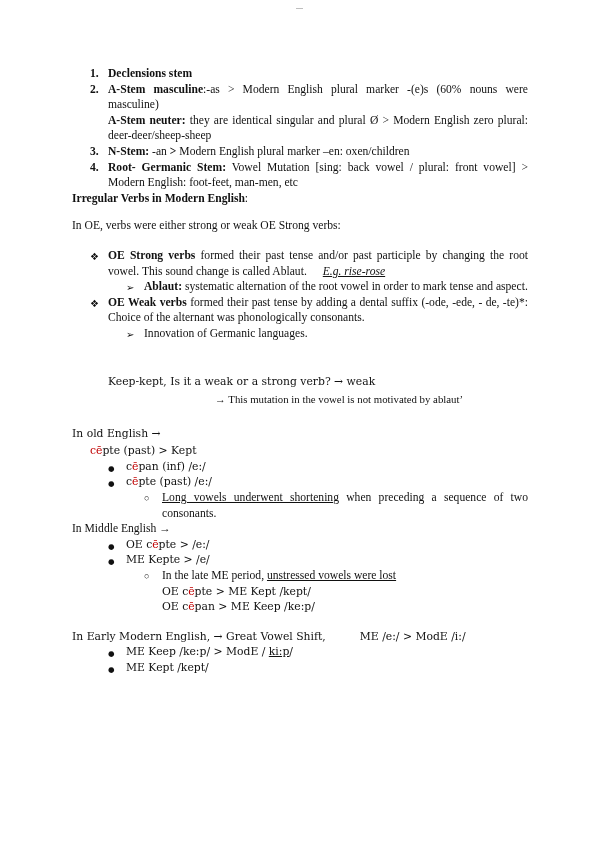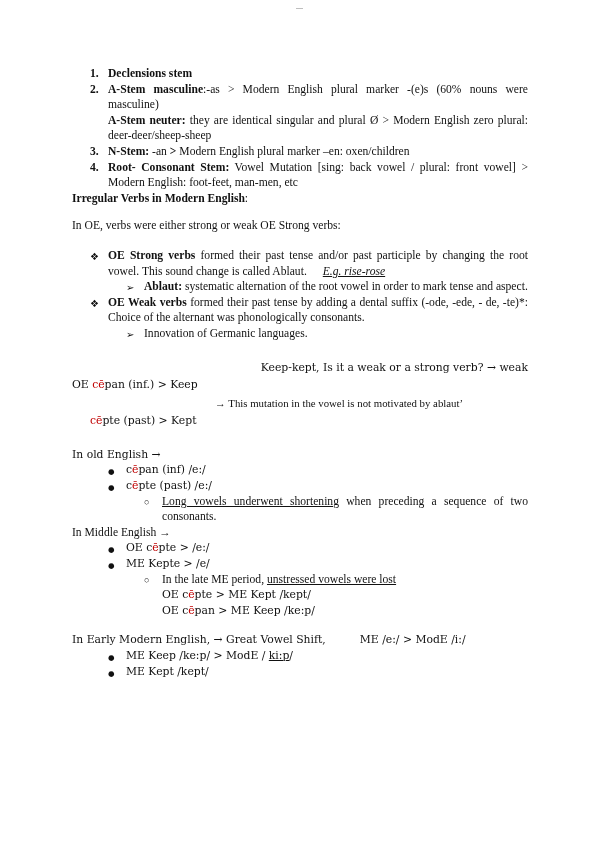--- a/index.html
+++ b/index.html
@@ -24,32 +24,31 @@
 </head>
 <body>
 
 <div class="page">
   <div class="page-header">—</div>
   <div id="doc">
       <div class="line" style="padding-left: 36px;"><span class="marker mk-num" style="left: 18px;">1.</span><span class="b">Declensions stem</span></div>
       <div class="line justify" style="padding-left: 36px;"><span class="marker mk-num" style="left: 18px;">2.</span><span class="b">A-Stem masculine</span><span class="">:-as &gt; Modern English plural marker -(e)s (60% nouns were masculine)</span></div>
       <div class="line justify" style="padding-left: 36px;"><span class="b">A-Stem neuter:</span><span class=""> they are identical singular and plural Ø &gt; Modern English zero plural: deer-deer/sheep-sheep</span></div>
       <div class="line" style="padding-left: 36px;"><span class="marker mk-num" style="left: 18px;">3.</span><span class="b">N-Stem:</span><span class=""> -an </span><span class="b">&gt;</span><span class=""> Modern English plural marker –en: oxen/children</span></div>
-      <div class="line justify" style="padding-left: 36px;"><span class="marker mk-num" style="left: 18px;">4.</span><span class="b">Root- Consonant Stem:</span><span class=""> Vowel Mutation [sing: back vowel / plural: front vowel] &gt; Modern English: foot-feet, man-men, etc</span></div>
+      <div class="line justify" style="padding-left: 36px;"><span class="marker mk-num" style="left: 18px;">4.</span><span class="b">Root- Germanic Stem:</span><span class=""> Vowel Mutation [sing: back vowel / plural: front vowel] &gt; Modern English: foot-feet, man-men, etc</span></div>
       <div class="line" style="padding-left: 0px; "><span class="b">Irregular Verbs in Modern English</span><span class="">:</span></div>
       <div class="line" style="padding-left: 0px; margin-top: 12px;"><span class="">In OE, verbs were either strong or weak OE Strong verbs:</span></div>
       <div class="line justify" style="padding-left: 36px; margin-top: 14px;"><span class="marker mk-diamond" style="left: 18px;">❖</span><span class="b">OE Strong verbs </span><span class="">formed their past tense and/or past participle by changing the root vowel. This sound change is called Ablaut.</span><span class="i" style="padding-left: 16px; text-decoration: underline;">E.g. rise-rose</span></div>
       <div class="line justify" style="padding-left: 72px;"><span class="marker mk-arrow" style="left: 54px;">➢</span><span class="b">Ablaut:</span><span class=""> systematic alternation of the root vowel in order to mark tense and aspect.</span></div>
       <div class="line justify" style="padding-left: 36px;"><span class="marker mk-diamond" style="left: 18px;">❖</span><span class="b">OE Weak verbs </span><span class="">formed their past tense by adding a dental suffix (-ode, -ede, - de, -te)*: Choice of the alternant was phonologically consonants.</span></div>
       <div class="line" style="padding-left: 72px;"><span class="marker mk-arrow" style="left: 54px;">➢</span><span class="">Innovation of Germanic languages.</span></div>
-      <div class="line alt" style="padding-left: 36px; margin-top: 18px; text-align: right;"><span class="">Keep-kept, Is it a weak or a strong verb? → weak</span></div>
-      <div class="line alt" style="padding-left: 0px; margin-top: 2px;"><span class="">OE </span><span class="red">cē</span><span class="">pan (inf.) &gt; Keep</span></div>
+      <div class="line alt" style="padding-left: 36px; margin-top: 32px;"><span class="">Keep-kept, Is it a weak or a strong verb? → weak</span></div>
       <div class="line alt" style="padding-left: 143px; margin-top: 3px; font-family: Liberation Serif, serif;"><span class="">→ This mutation in the vowel is not motivated by ablaut’</span></div>
+      <div class="line alt" style="padding-left: 0px; margin-top: 18px;"><span class="">In old English →</span></div>
       <div class="line alt" style="padding-left: 18px; margin-top: 2px;"><span class="red">cē</span><span class="">pte (past) &gt; Kept</span></div>
-      <div class="line alt" style="padding-left: 0px; margin-top: 18px;"><span class="">In old English →</span></div>
       <div class="line alt" style="padding-left: 54px;"><span class="marker mk-dot" style="left: 36px;">●</span><span class="">c</span><span class="red">ē</span><span class="">pan (inf) /e:/</span></div>
       <div class="line alt" style="padding-left: 54px;"><span class="marker mk-dot" style="left: 36px;">●</span><span class="">c</span><span class="red">ē</span><span class="">pte (past) /e:/</span></div>
       <div class="line justify" style="padding-left: 90px;"><span class="marker mk-circle" style="left: 72px;">○</span><span class="u">Long vowels underwent shortening</span><span class=""> when preceding a sequence of two consonants.</span></div>
       <div class="line" style="padding-left: 0px;"><span class="">In Middle English →</span></div>
       <div class="line alt" style="padding-left: 54px;"><span class="marker mk-dot" style="left: 36px;">●</span><span class="">OE c</span><span class="red">ē</span><span class="">pte &gt; /e:/</span></div>
       <div class="line alt" style="padding-left: 54px;"><span class="marker mk-dot" style="left: 36px;">●</span><span class="">ME Kepte &gt; /e/</span></div>
       <div class="line" style="padding-left: 90px;"><span class="marker mk-circle" style="left: 72px;">○</span><span class="">In the late ME period, </span><span class="u">unstressed vowels were lost</span></div>
       <div class="line alt" style="padding-left: 90px;"><span class="">OE c</span><span class="red">ē</span><span class="">pte &gt; ME Kept /kept/</span></div>
       <div class="line alt" style="padding-left: 90px;"><span class="">OE c</span><span class="red">ē</span><span class="">pan &gt; ME Keep /ke:p/</span></div>
       <div class="line alt" style="padding-left: 0px; margin-top: 14px;"><span class="">In Early Modern English, → Great Vowel Shift,</span><span class="" style="padding-left: 34px;">ME /e:/ &gt; ModE /i:/</span></div>

